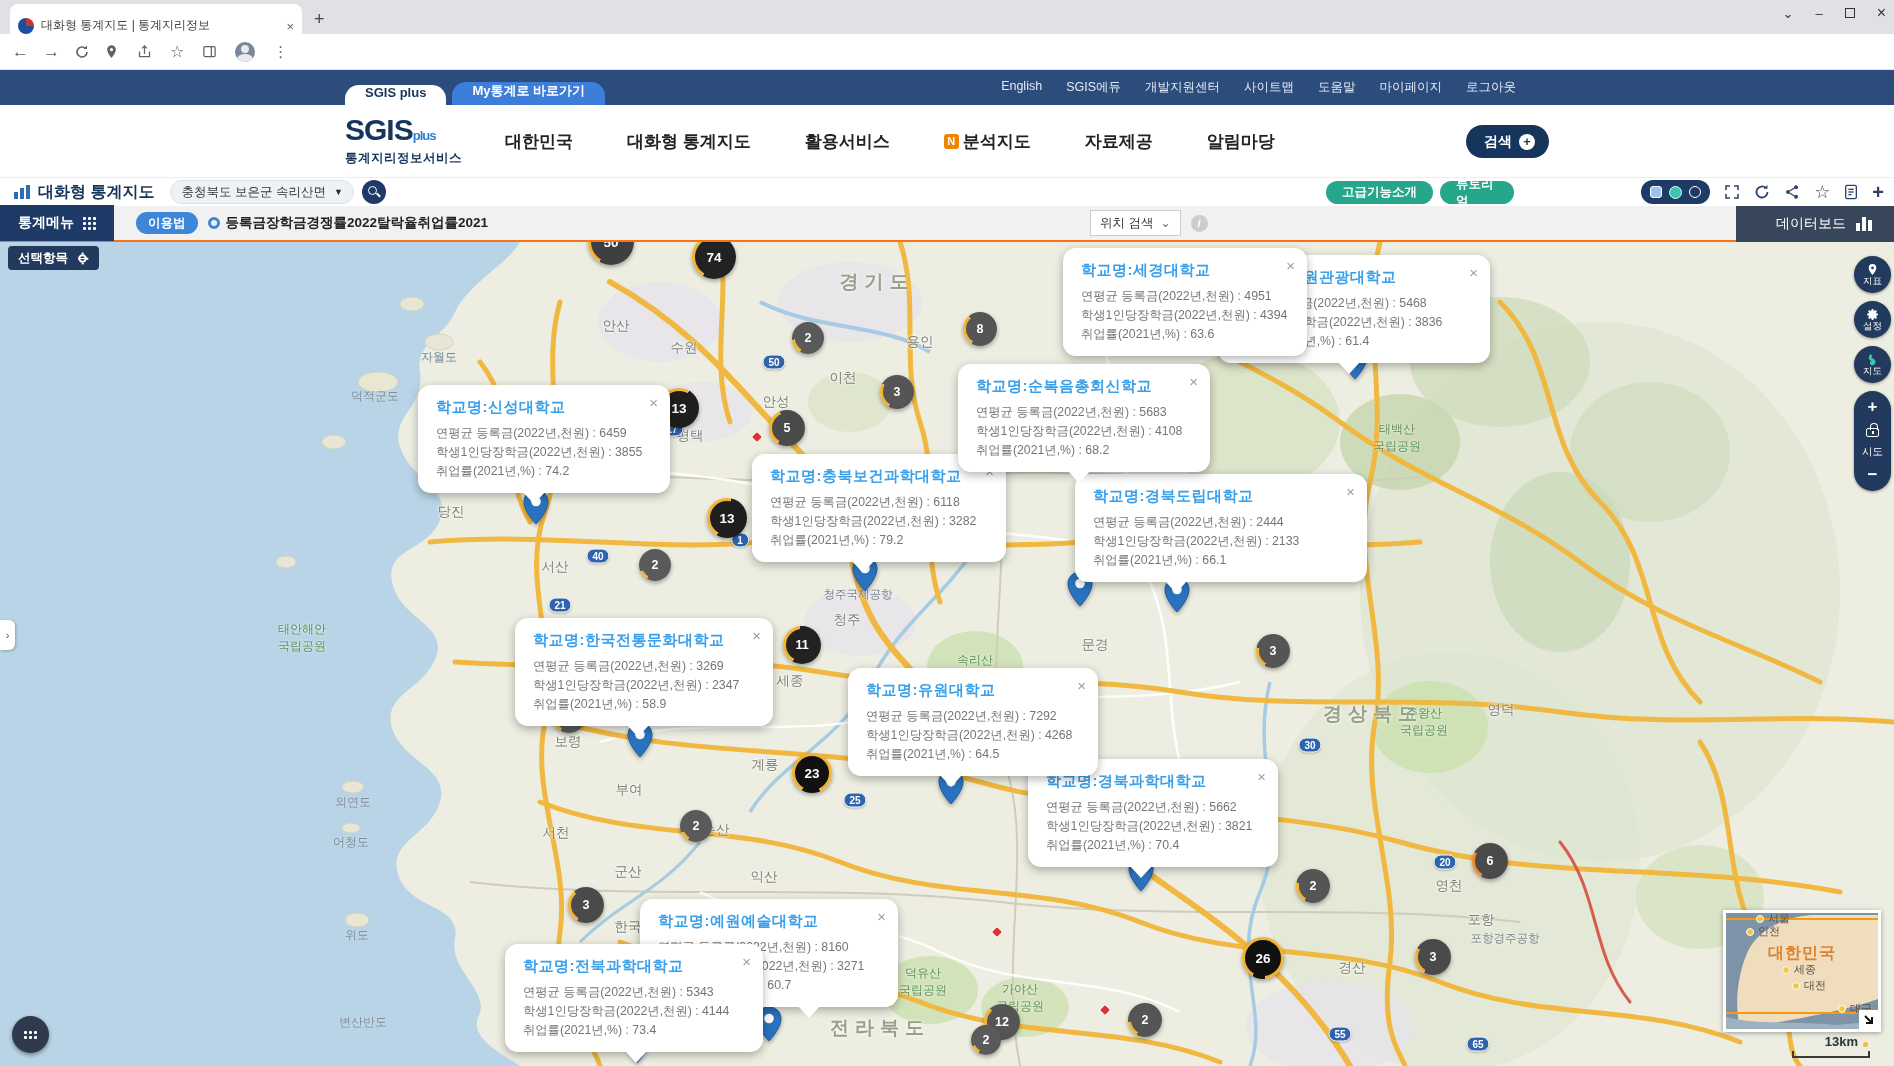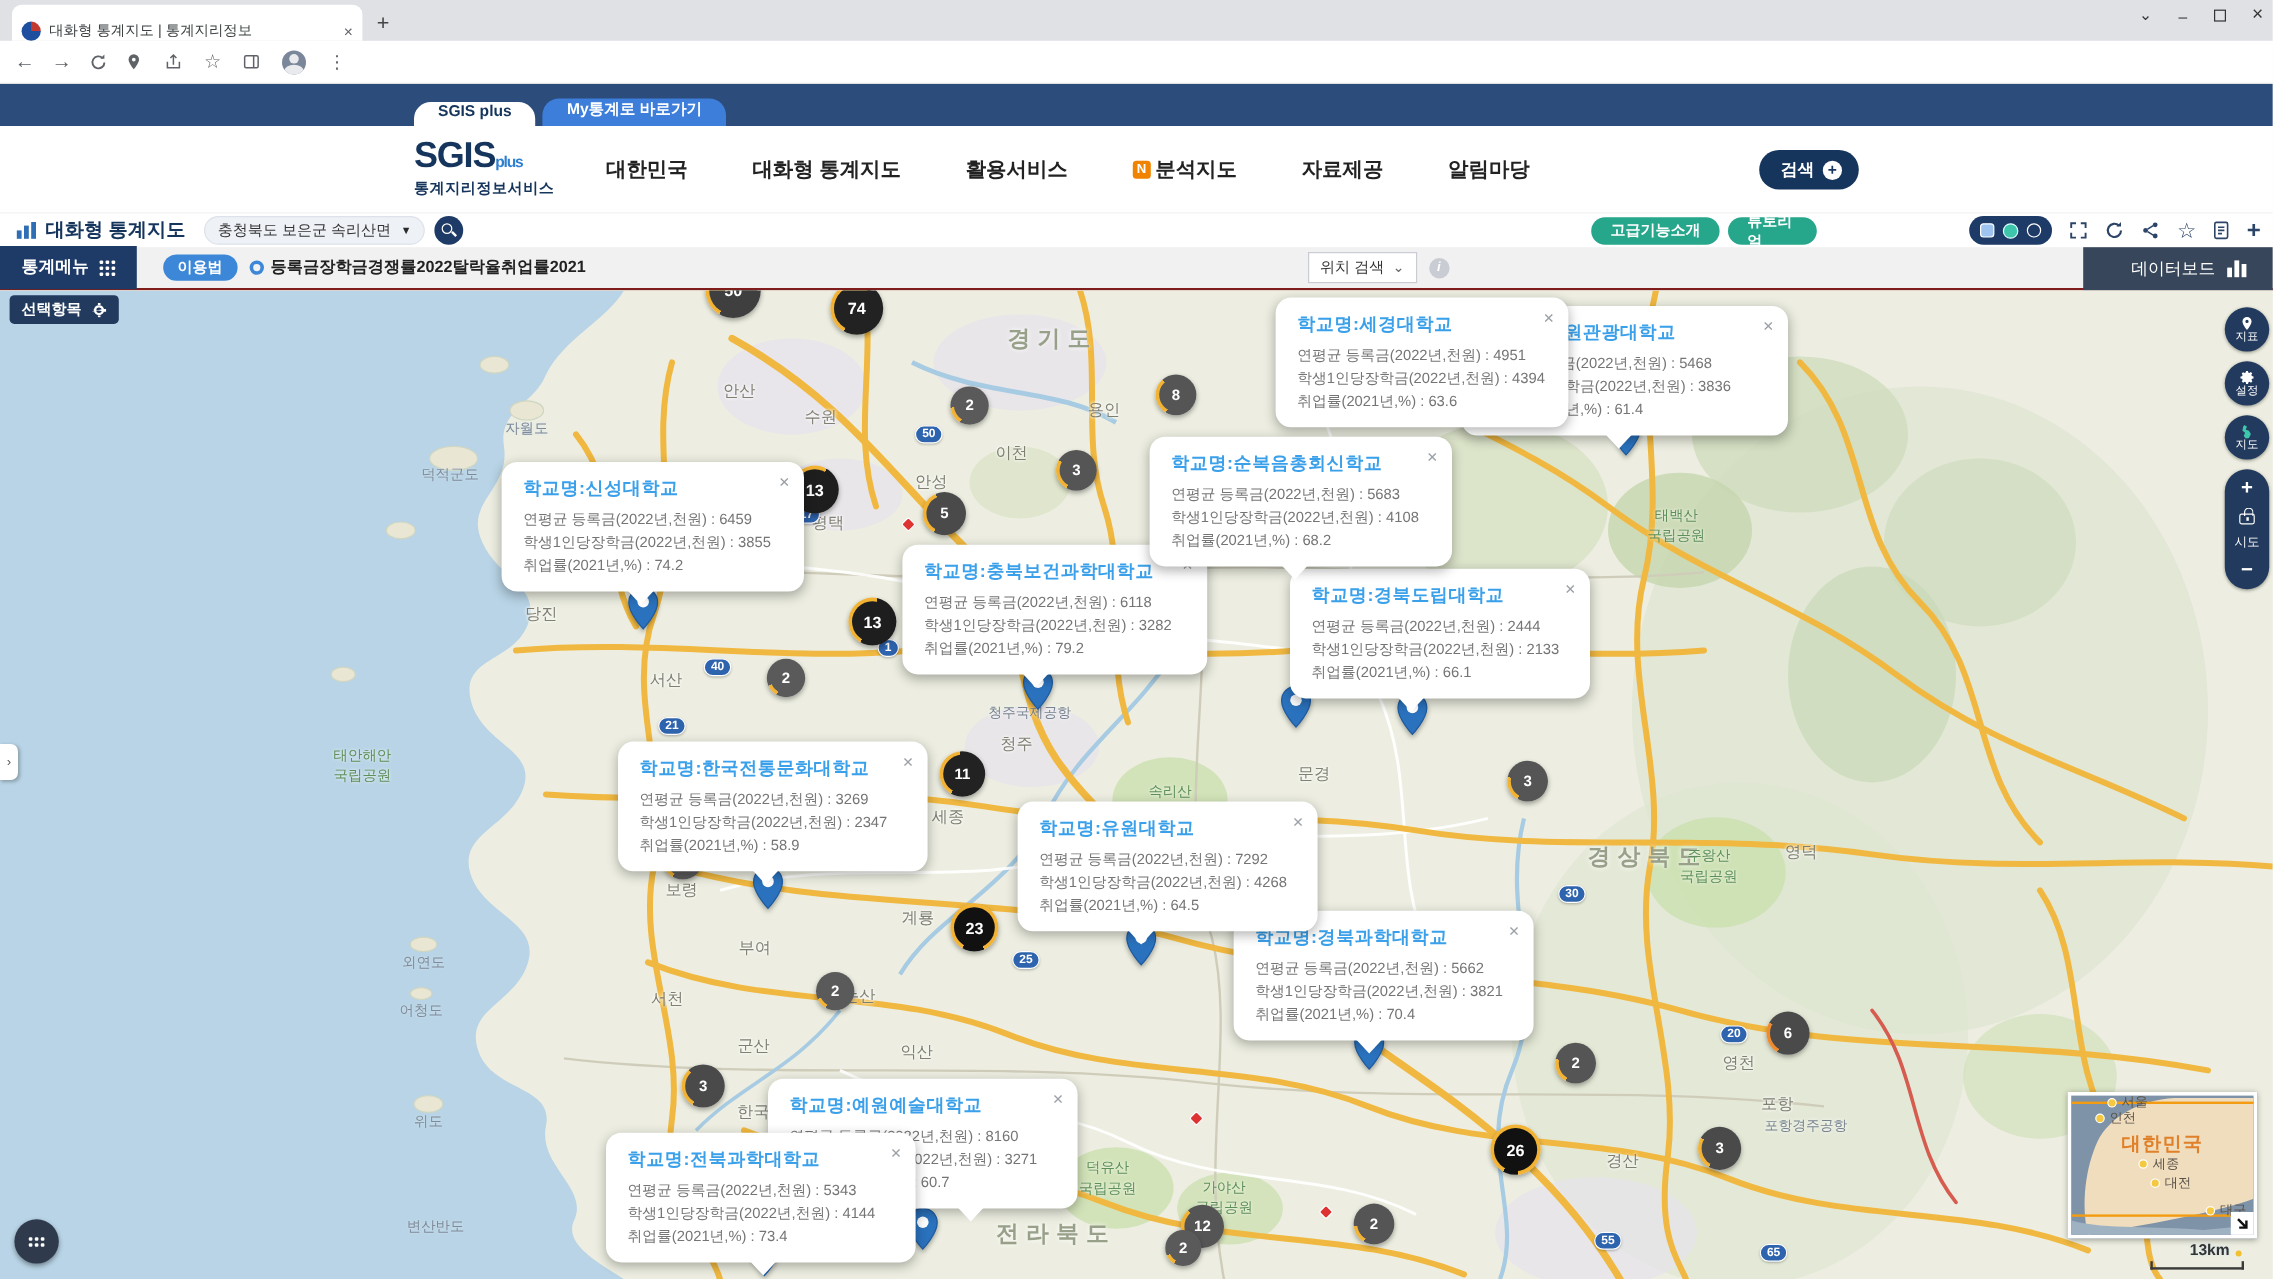--- a/index.html
+++ b/index.html
@@ -69,21 +69,21 @@
                font-weight:bold; display:flex; align-items:center; position:absolute; top:3px; }
   .mt-right { position:absolute; right:10px; top:2px; display:flex; align-items:center; gap:14px; }
   .toggle-pill { background:#1e3a66; border-radius:13px; height:24px; display:flex; align-items:center; gap:7px; padding:0 9px; }
   .tp-sq { width:12px; height:12px; border:1.5px solid #fff; border-radius:3px; background:#9fc3ef; }
   .tp-c1 { width:13px; height:13px; border-radius:50%; background:#3ec6ad; border:1.5px solid #dff; }
   .tp-c2 { width:12px; height:12px; border-radius:50%; border:1.8px solid #fff; }
   .mt-ic { color:#2c4468; font-size:15px; font-weight:bold; }
 
   
   .sub-toolbar { height:36px; background:#f1f1f1; display:flex; align-items:center; position:relative;
-                 border-bottom:2px solid #7f1d1d; }
+                 border-bottom:2px solid #f97316; }
   .stat-menu { background:#1e3a66; color:#fff; height:36px; display:flex; align-items:center; gap:9px;
                padding:0 18px; font-size:14px; font-weight:bold; }
   .grid-ic { display:grid; grid-template-columns:repeat(3,3px); grid-gap:2px; }
   .grid-ic i { width:3px; height:3px; background:#fff; border-radius:1px; }
   .usage-pill { background:#3c87d8; color:#fff; border-radius:13px; height:22px; padding:0 12px; font-size:12.5px;
                 font-weight:bold; display:flex; align-items:center; margin-left:22px; }
   .ds-dot { width:12px; height:12px; border-radius:50%; border:3px solid #3c87d8; margin-left:10px; }
   .ds-name { font-size:13.5px; color:#222; margin-left:6px; font-weight:bold; }
   .search-group { position:absolute; left:1090px; display:flex; align-items:center; }
   .loc-select { background:#fff; border:1px solid #c9ccd3; height:26px; display:flex; align-items:center;
@@ -212,20 +212,29 @@
           <line x1="15" y1="4" x2="15" y2="20" stroke="#5f6368" stroke-width="2"></line>
         </svg>
       <div class="avatar-ic"></div>
       <span style="font-size:15px;">⋮</span>
     </div>
   </div>
 
   <div class="topband">
     <div class="band-tab brand">SGIS plus</div>
     <div class="band-tab my">My통계로 바로가기</div>
+    <div class="band-links" id="band-links">
+        <span>English</span>
+        <span>SGIS에듀</span>
+        <span>개발지원센터</span>
+        <span>사이트맵</span>
+        <span>도움말</span>
+        <span>마이페이지</span>
+        <span>로그아웃</span>
+      </div>
   </div>
 
   <div class="mainnav">
     <div class="logo">
       <div class="logo-line1"><span>SGIS</span><span class="plus">plus</span></div>
       <div class="logo-line2">통계지리정보서비스</div>
     </div>
     <div class="nav-menu" id="nav-menu">
         <div class="nav-item">
           <span>대한민국</span>
@@ -695,21 +704,21 @@
         <div class="popup-tail" style="left: 110px;"></div>
       </div>
       <div class="popup" style="left: 752px; top: 212px; width: 254px; z-index: 15;">
         <div class="popup-title">학교명:충북보건과학대학교</div>
         <div class="popup-close">×</div>
         <div class="popup-line">연평균 등록금(2022년,천원) : 6118</div>
         <div class="popup-line">학생1인당장학금(2022년,천원) : 3282</div>
         <div class="popup-line">취업률(2021년,%) : 79.2</div>
         <div class="popup-tail" style="left: 100px;"></div>
       </div>
-      <div class="popup" style="left: 1075px; top: 232px; width: 250px; z-index: 15;">
+      <div class="popup" style="left: 1075px; top: 232px; width: 292px; z-index: 15;">
         <div class="popup-title">학교명:경북도립대학교</div>
         <div class="popup-close">×</div>
         <div class="popup-line">연평균 등록금(2022년,천원) : 2444</div>
         <div class="popup-line">학생1인당장학금(2022년,천원) : 2133</div>
         <div class="popup-line">취업률(2021년,%) : 66.1</div>
         <div class="popup-tail" style="left: 90px;"></div>
       </div>
       <div class="popup" style="left: 515px; top: 376px; width: 258px; z-index: 15;">
         <div class="popup-title">학교명:한국전통문화대학교</div>
         <div class="popup-close">×</div>

